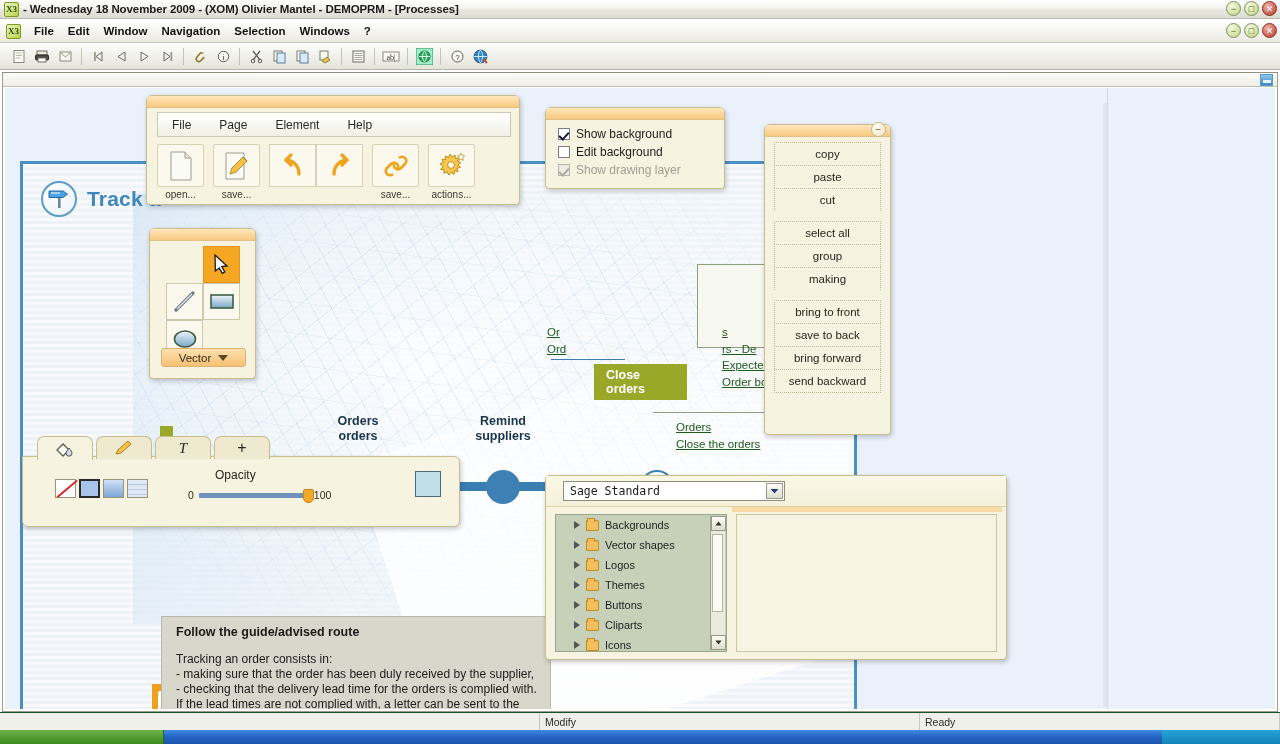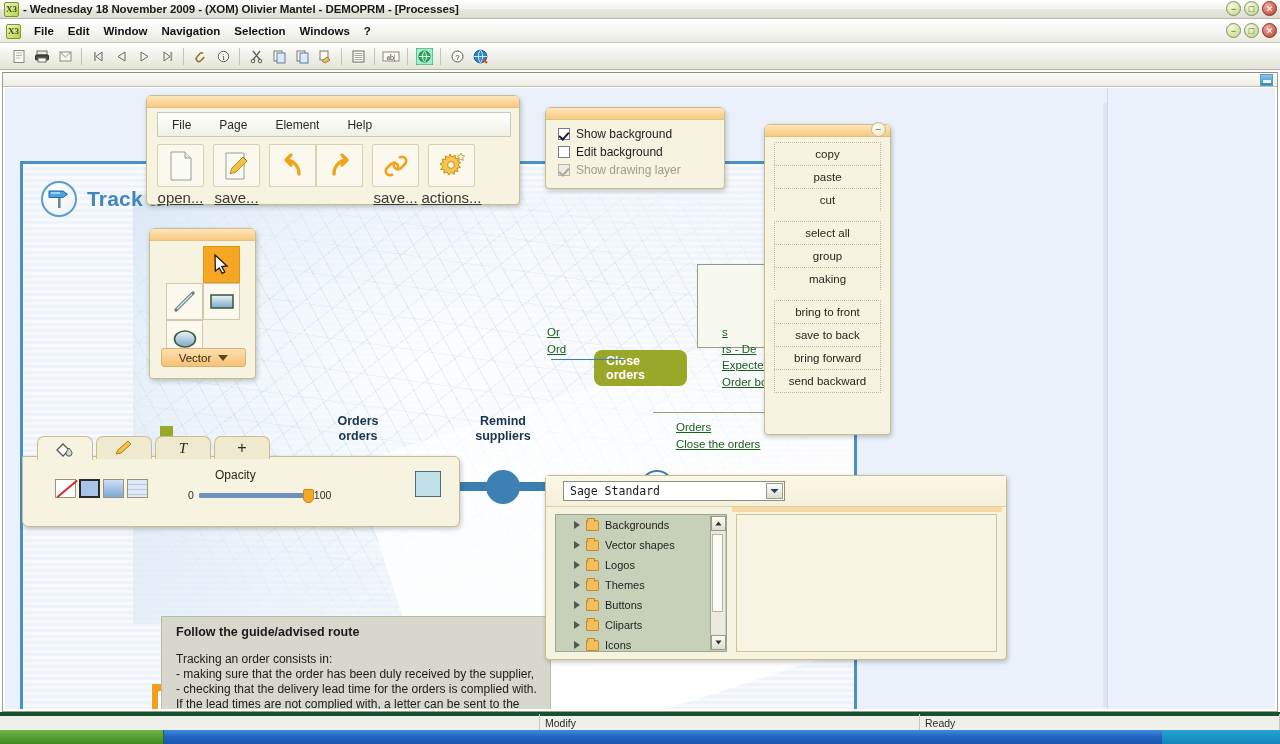--- a/index.html
+++ b/index.html
@@ -197,21 +197,21 @@
     background: linear-gradient(to bottom,#ffffff,#f0f0e6);
     border:1px solid #c9c9b4; display:flex; align-items:center; gap:0;
   }
   .dt-menu div { padding:3px 14px; font-size:12px; color:#2a2a2a; }
   .dt-tools { position:absolute; left:10px; top:48px; display:flex; align-items:flex-start; gap:9px; }
   .dt-tool { width:47px; display:flex; flex-direction:column; align-items:center; gap:2px; }
   .dt-btn {
     width:47px; height:43px; border:1px solid #d8d2b4; background:#fbf9ee;
     display:flex; align-items:center; justify-content:center; border-radius:2px;
   }
-  .dt-lbl { font-size:15px; color:#3a3a32;text-decoration:underline; }
+  .dt-lbl { font-size:10px; color:#3a3a32; }
   .dt-pair { display:flex; gap:0px; }
   .dt-pair .dt-btn { border-radius:0; }
 
   
   #bg-panel { left:545px; top:107px; width:180px; height:82px; }
   .cbrow { display:flex; align-items:center; gap:6px; font-size:12px; color:#1c1c1c; padding:2px 0 2px 12px; }
   .cbrow.indent { }
   .cbrow.disabled { color:#9e9e94; }
   .cbx { width:12px; height:12px; border:1px solid #7a7a8e; background:#fff; position:relative; flex:0 0 auto; }
   .cbx.checked::after {
@@ -310,21 +310,21 @@
   .sb-thumb { position:absolute; left:1px; top:18px; width:11px; height:78px; background:#fbfbf3; border:1px solid #b5b5a2; }
   .gal-preview {
     position:absolute; left:190px; top:38px; right:9px; height:138px;
     background:#f7f4e4; border:1px solid #cfc6a0;
   }
   .gal-bar { position:absolute; left:186px; top:31px; right:4px; height:5px; background:#f6d9a4; }
 
   
   .statusbar {
     position:absolute; left:0; bottom:14px; width:1280px; height:18px;
-    background:#f0f0ea; border-top:4px solid #14532d;
+    background:#f0f0ea; border-top:1px solid #14532d;
     display:flex; align-items:center;
   }
   .sb-cell { height:18px; border-right:1px solid #c8c8bc; display:flex; align-items:center; padding-left:5px;
              font-size:10.5px; color:#2a2a2a; }
   .taskbar {
     position:absolute; left:0; bottom:0; width:1280px; height:14px;
     background: linear-gradient(to bottom,#3f8be0,#2566c4 45%,#1c55b0);
   }
   .taskbar .start { width:164px; height:14px; background: linear-gradient(to bottom,#6eb44a,#3c8a20); border-right:1px solid #2a6b12;}
   .taskbar .tray { position:absolute; right:0; top:0; width:118px; height:14px; background: linear-gradient(to bottom,#27a3d6,#1484bb); }
@@ -542,21 +542,21 @@
 
             <div class="node-label" style="left:285px; top:250px; width:100px;">
               <div>Orders</div>
               <div>orders</div>
             </div>
             <div class="node-label" style="left:430px; top:250px; width:100px;">
               <div>Remind</div>
               <div>suppliers</div>
             </div>
 
-            <div class="green-box" style="left:571px; top:186px; width:93px; height:36px;border-radius:8px;">Close orders</div>
+            <div class="green-box" style="left:571px; top:200px; width:93px; height:36px;">Close orders</div>
 
             <div class="link-list" style="left:503px; top:160px;">
               <a>Or</a>
               <a>Ord</a>
             </div>
             <div class="link-underline" style="left:528px; top:195px; width:74px;"></div>
 
             <div class="link-box" style="left:674px; top:100px; width:150px; height:84px;"></div>
             <div class="link-list" style="left:678px; top:160px;">
               <a>s</a>

